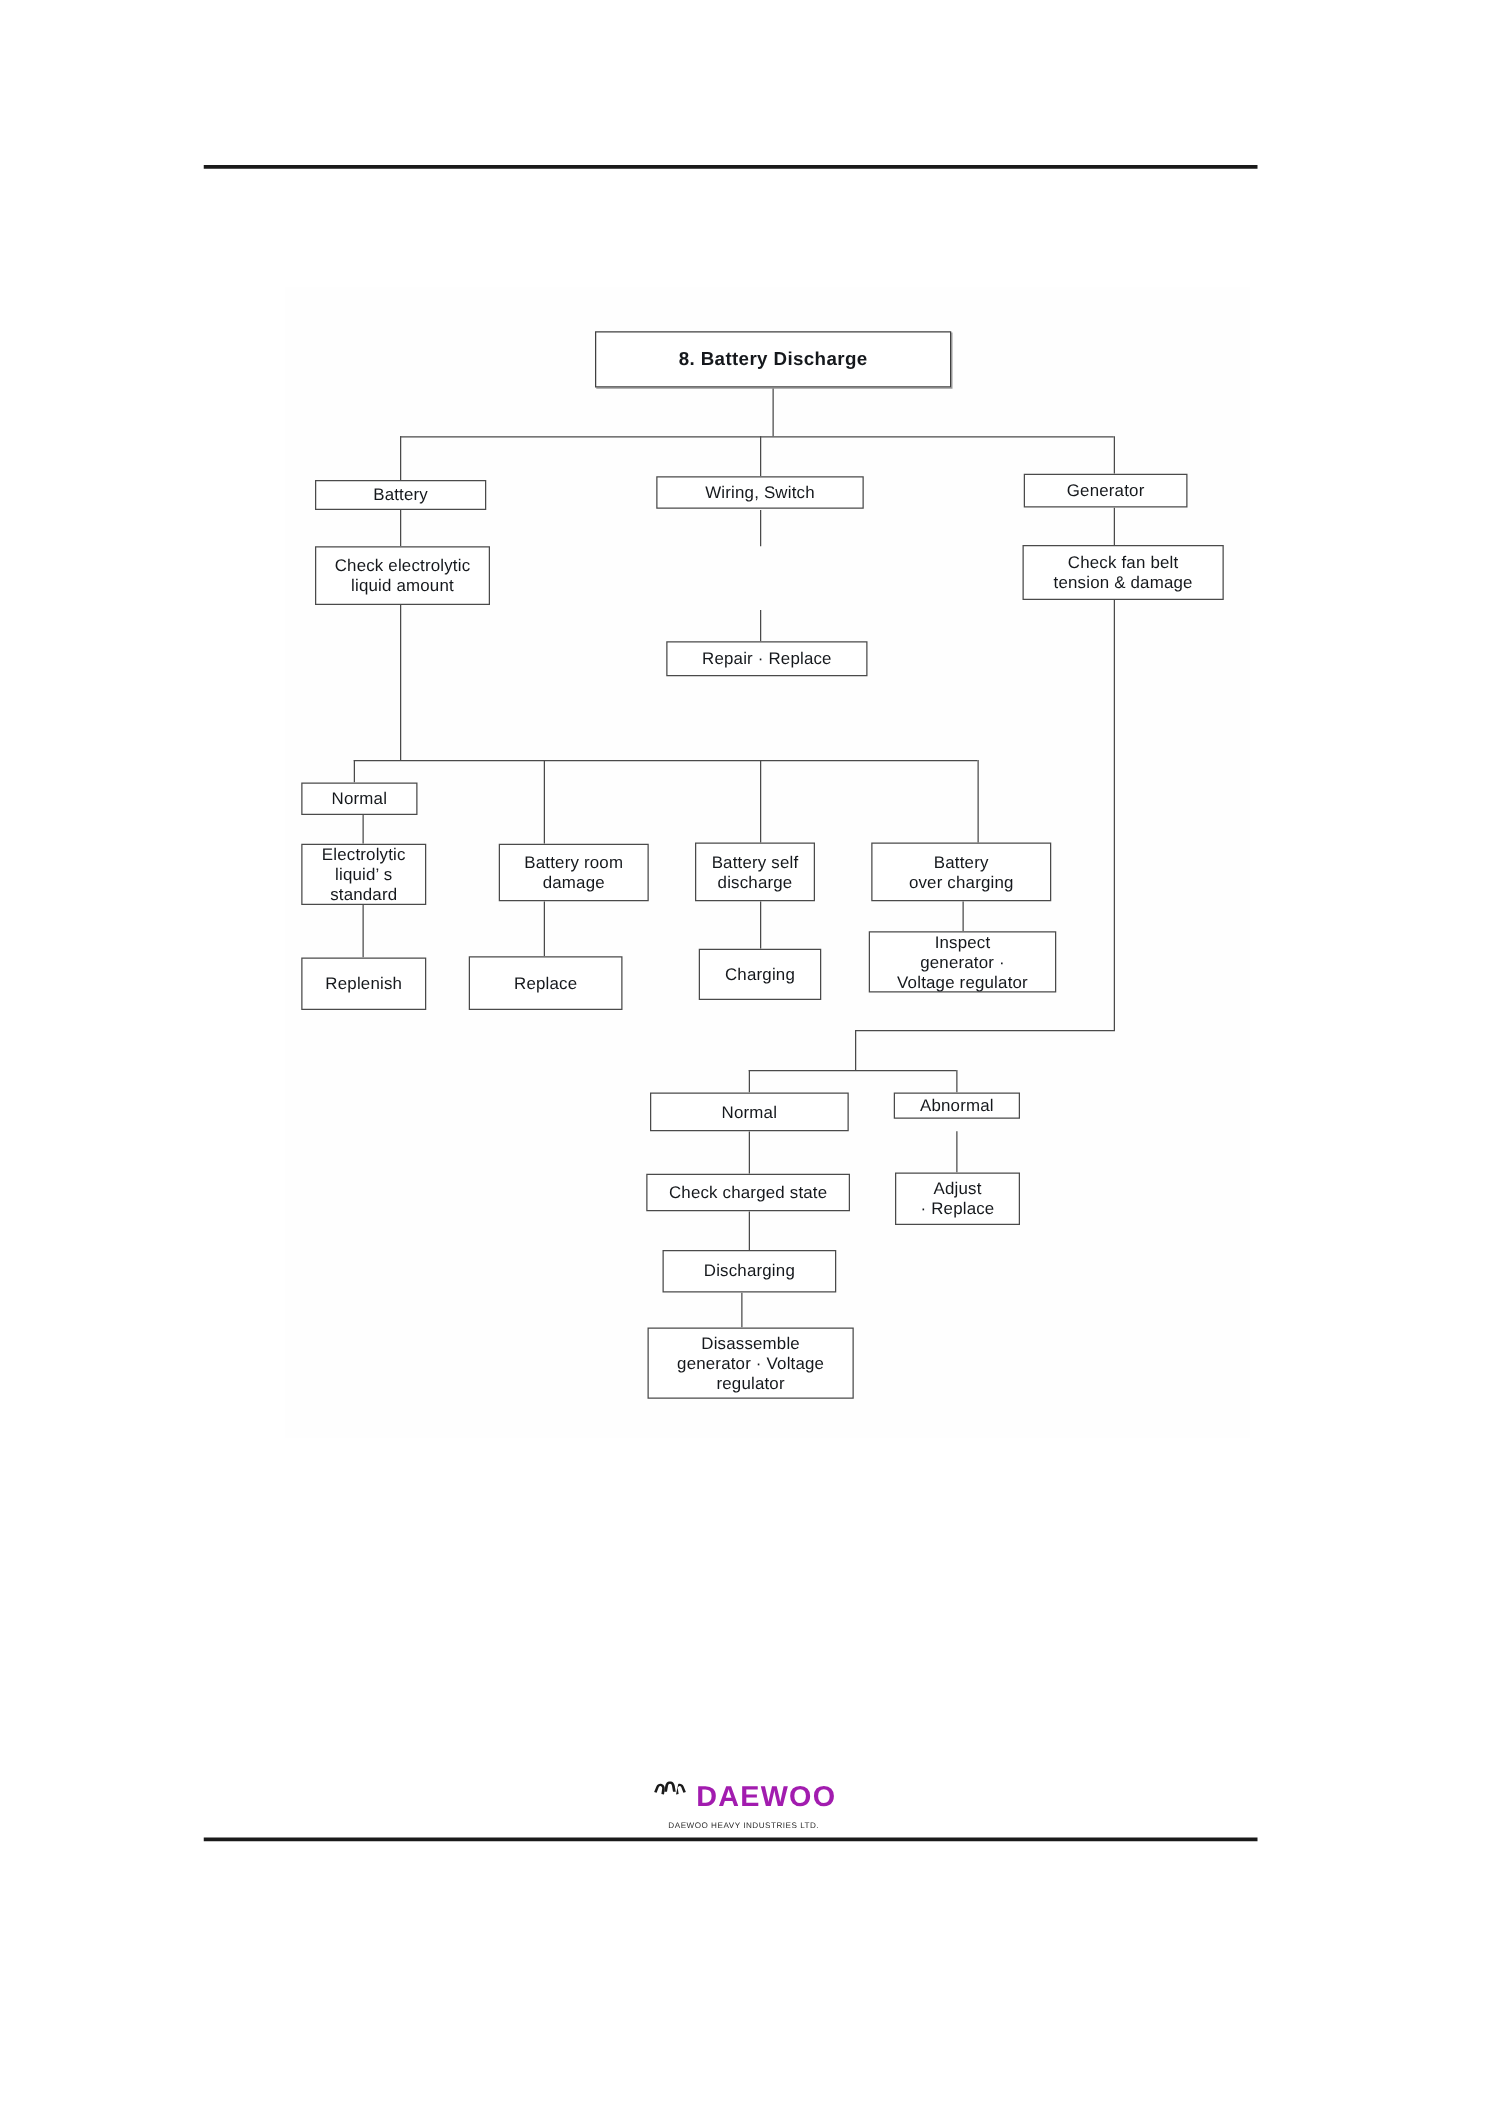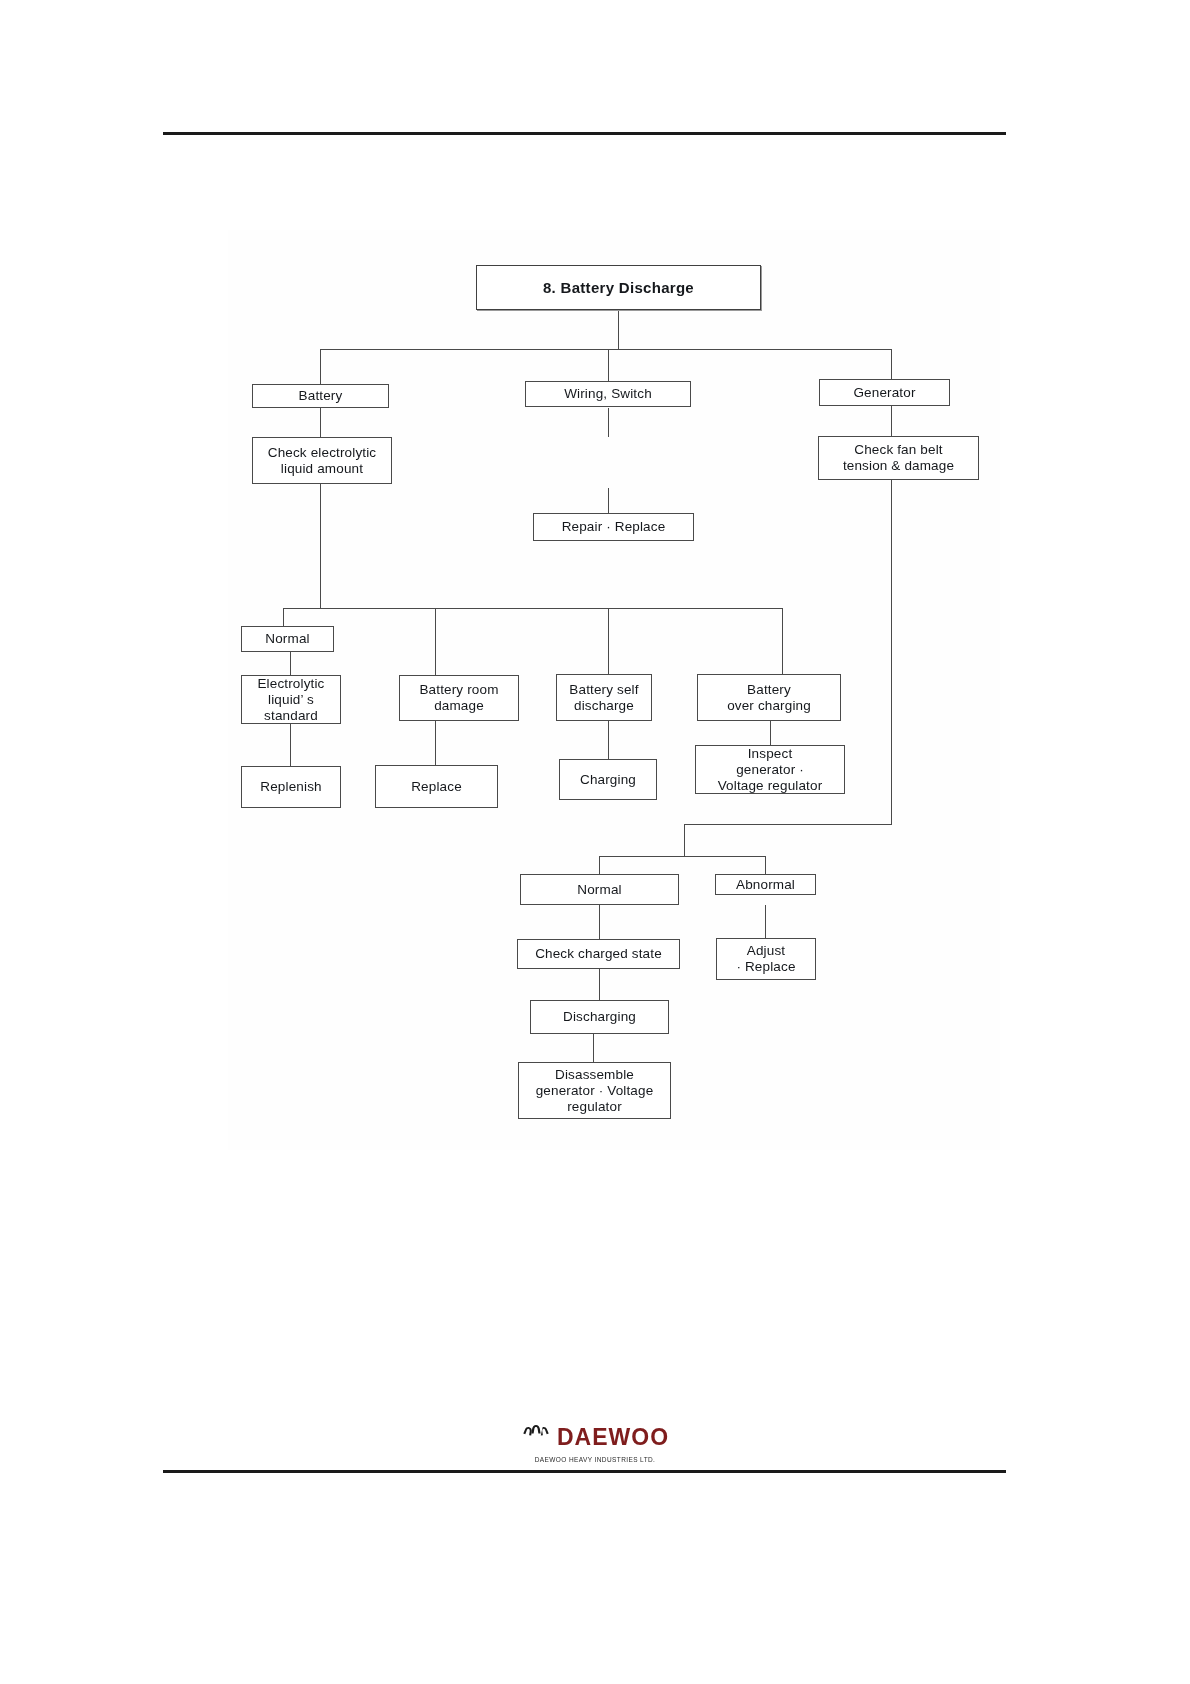--- a/index.html
+++ b/index.html
@@ -112,21 +112,21 @@
   }
   .logo-mark {
     width: 30px;
     height: 26px;
     display: block;
   }
   .logo-word {
     font-size: 23px;
     font-weight: bold;
     letter-spacing: 1px;
-    color: #7f1d1d;
+    color: #a21caf;
     font-family: "Liberation Sans", sans-serif;
   }
   .logo-sub {
     display: block;
     font-size: 6.5px;
     letter-spacing: 0.4px;
     color: #2b2b2b;
     text-align: center;
     margin-top: 1px;
   }
@@ -275,21 +275,21 @@
 
     <div class="node" style="left:716px; top:938px; width:100px; height:42px;">
       <span class="lbl">Adjust
 · Replace</span>
     </div>
 
     <div class="node" style="left:530px; top:1000px; width:139px; height:34px;">
       <span class="lbl">Discharging</span>
     </div>
 
-    <div class="node" style="left:518px; top:1062px; width:153px; height:57px;justify-content:center;">
+    <div class="node" style="left:518px; top:1062px; width:165px; height:57px;justify-content:center;">
       <span class="lbl">Disassemble
 generator · Voltage
 regulator</span>
     </div>
 
   </div>
 
   <div class="footer-logo">
     <div class="logo-row">
       <svg class="logo-mark" viewBox="0 0 30 26">

